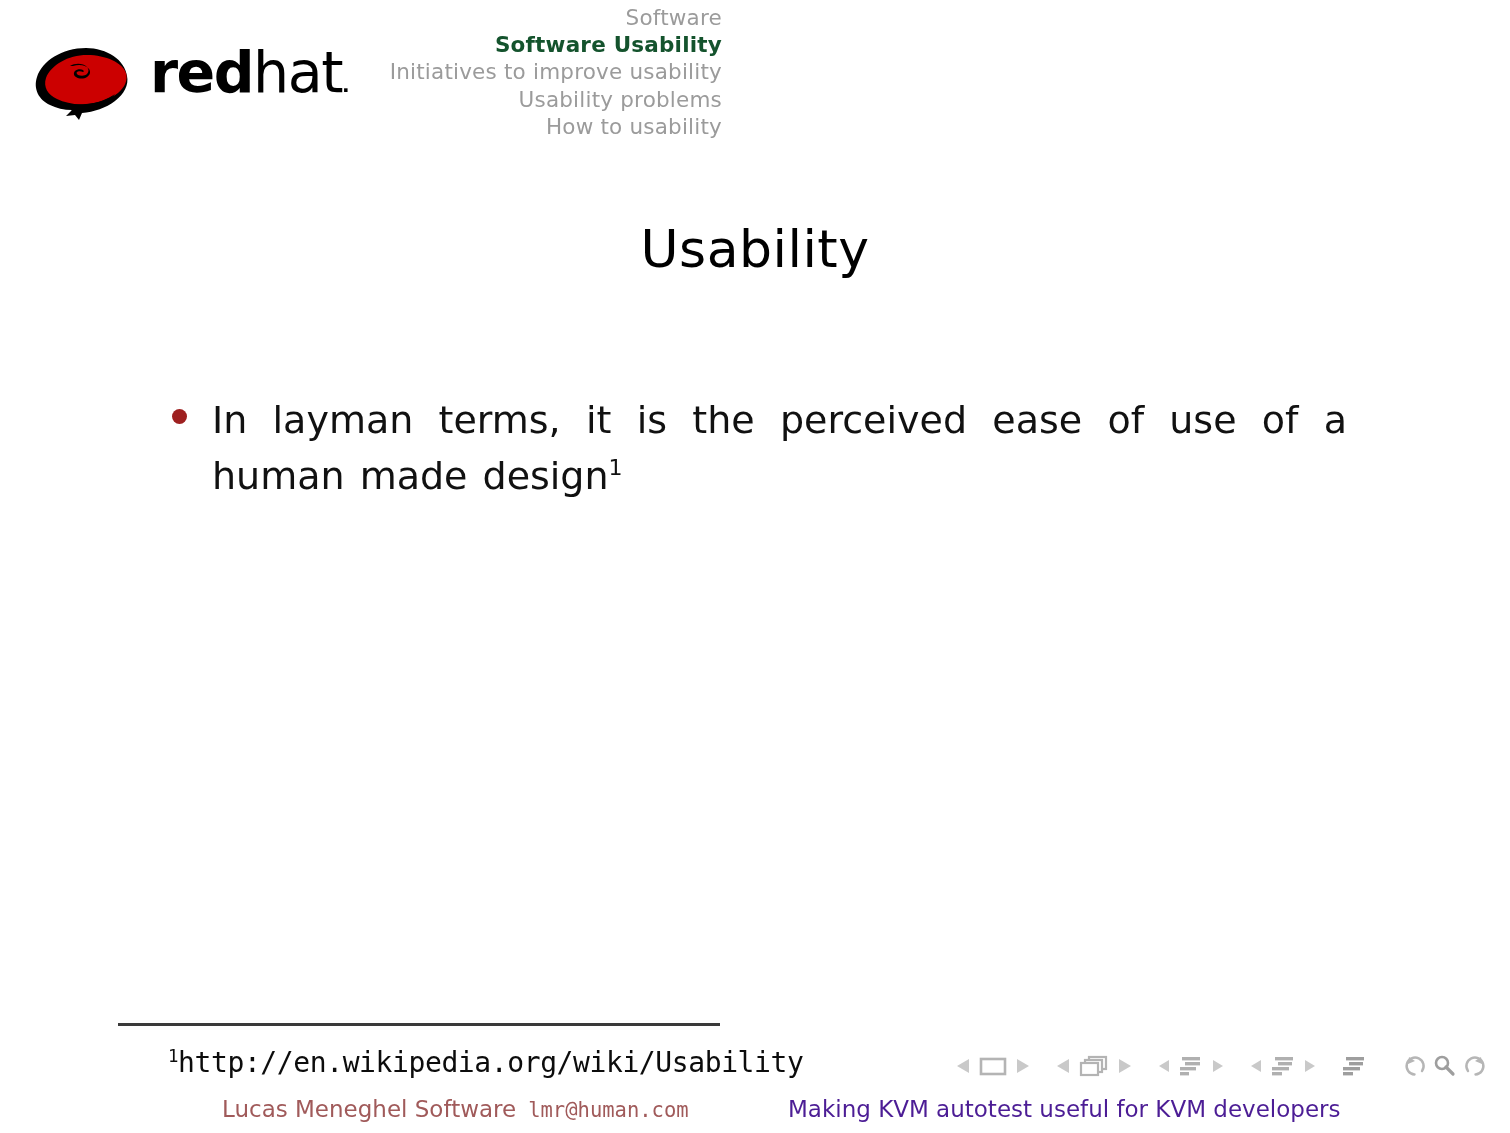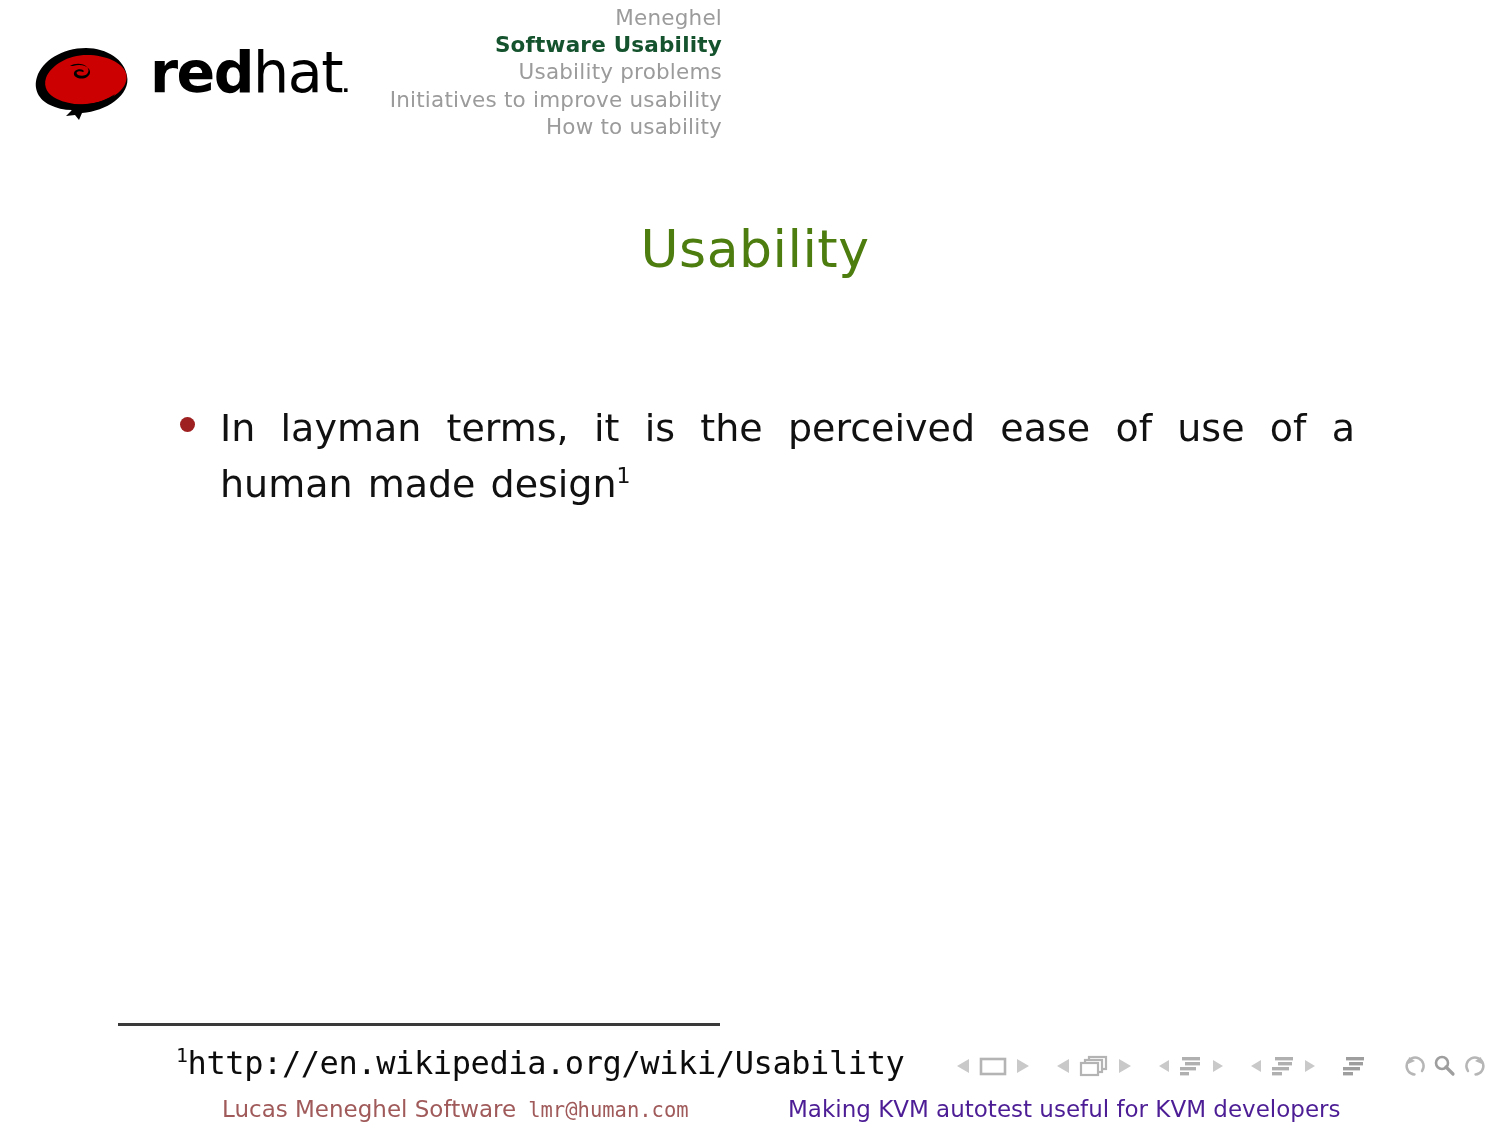--- a/index.html
+++ b/index.html
@@ -90,35 +90,35 @@
   
   .slide-title {
     position: absolute;
     top: 186px;
     left: 0;
     width: 1510px;
     text-align: center;
     font-family: "DejaVu Sans", sans-serif;
     font-size: 52px;
     line-height: 1.1;
-    color: #4d7c0f;
+    color: #000000;
     font-weight: normal;
     letter-spacing: 0.5px;
   }
 
   
   .body-area {
     position: absolute;
     top: 388px;
     left: 0;
     width: 1510px;
   }
 
   .bullet-list {
-    margin: 12px;
+    margin: 4px;
     padding: 0;
     list-style: none;
   }
 
   .bullet-item {
     position: relative;
     margin: 0 0 0 0;
     padding-left: 0;
     display: block;
   }
@@ -169,26 +169,25 @@
     width: 602px;
     height: 3px;
     background: #3a3a3a;
   }
 
   .footnote-text {
     position: absolute;
     left: 168px;
     top: 26px;
     font-family: "DejaVu Sans Mono", monospace;
-    font-size: 32px;
+    font-size: 28px;
     line-height: 40px;
     color: #0c0c0c;
     white-space: nowrap;
     letter-spacing: -0.4px;
-    margin-left: 8px;
   }
   .footnote-text .fn-sup {
     font-size: 0.62em;
     vertical-align: super;
     line-height: 0;
   }
 
   
   .nav-symbols {
     position: absolute;
@@ -279,24 +278,24 @@
 
           <path fill="#000000" d="M22 54c10 6 24 8 38 6 10-1 20-5 27-10-5 7-15 12-27 14-14 2-28 0-38-6-1-1-1-3 0-4z"></path>
 
           <ellipse fill="#000000" cx="47" cy="68" rx="4" ry="2.5"></ellipse>
         </svg>
       </span>
       <span class="logo-wordmark"><span class="logo-word-red">red</span><span class="logo-word-hat">hat</span><span class="logo-word-tm">.</span></span>
     </div>
 
     <nav class="nav-outline">
-      <span class="nav-item">Meneghel</span>
+      <span class="nav-item">Software</span>
       <span class="nav-item active">Software Usability</span>
+      <span class="nav-item">Initiatives to improve usability</span>
       <span class="nav-item">Usability problems</span>
-      <span class="nav-item">Initiatives to improve usability</span>
       <span class="nav-item">How to usability</span>
     </nav>
 
   </div>
 
   <h1 class="slide-title">Usability</h1>
 
   <div class="body-area">
     <ul class="bullet-list">
       <li class="bullet-item">

